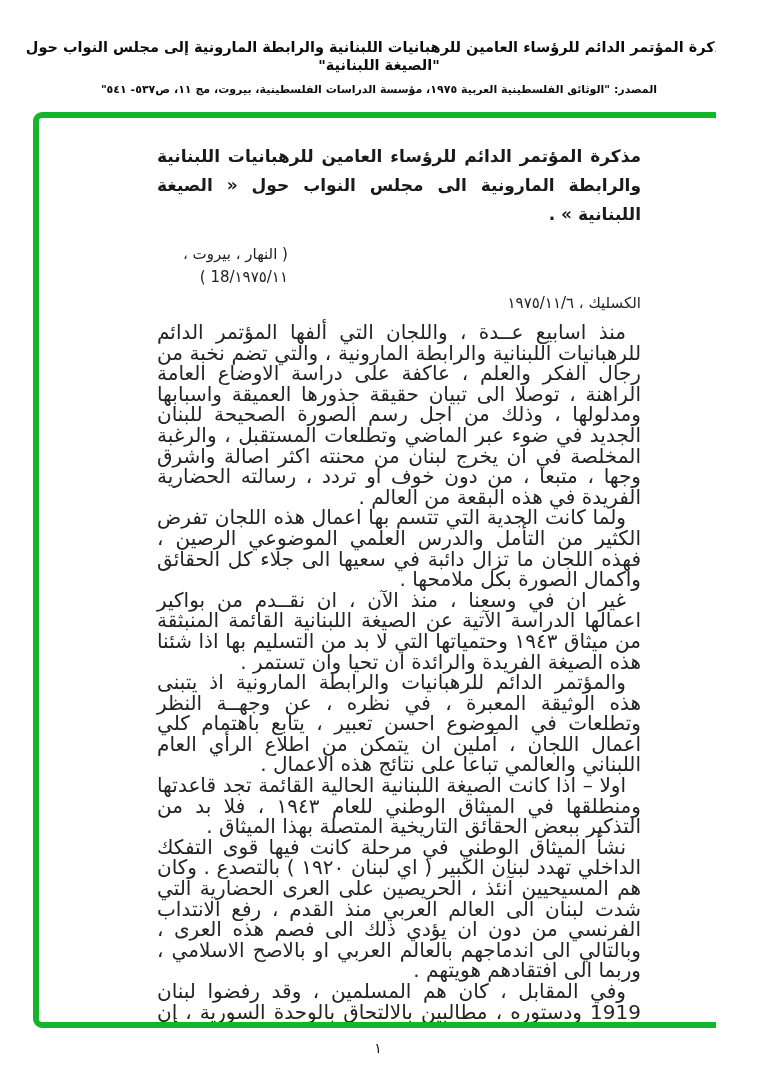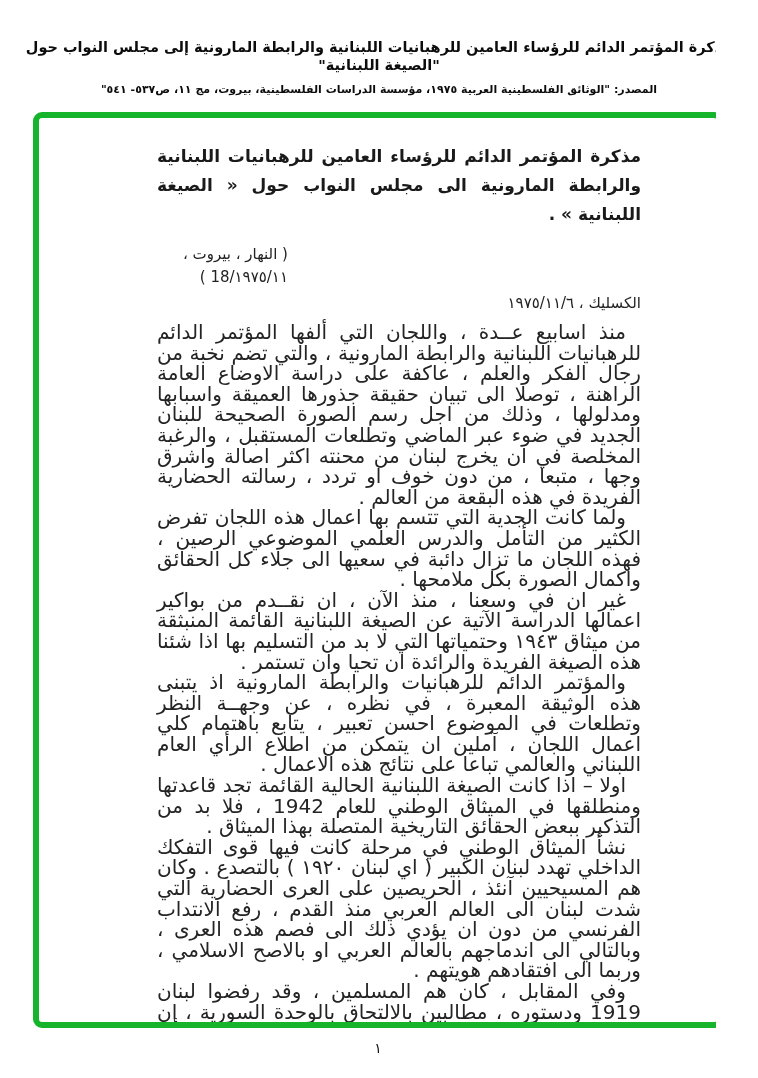--- a/index.html
+++ b/index.html
@@ -121,21 +121,21 @@
           <div>( النهار ، بيروت ،</div>
           <div>١٩٧٥/١١/18 )</div>
         </span>
       </div>
 
       <div class="body-text">
           <p>منذ اسابيع عــدة ، واللجان التي ألفها المؤتمر الدائم للرهبانيات اللبنانية والرابطة المارونية ، والتي تضم نخبة من رجال الفكر والعلم ، عاكفة على دراسة الاوضاع العامة الراهنة ، توصلا الى تبيان حقيقة جذورها العميقة واسبابها ومدلولها ، وذلك من اجل رسم الصورة الصحيحة للبنان الجديد في ضوء عبر الماضي وتطلعات المستقبل ، والرغبة المخلصة في ان يخرج لبنان من محنته اكثر اصالة واشرق وجها ، متبعا ، من دون خوف او تردد ، رسالته الحضارية الفريدة في هذه البقعة من العالم .</p>
           <p>ولما كانت الجدية التي تتسم بها اعمال هذه اللجان تفرض الكثير من التأمل والدرس العلمي الموضوعي الرصين ، فهذه اللجان ما تزال دائبة في سعيها الى جلاء كل الحقائق واكمال الصورة بكل ملامحها .</p>
           <p>غير ان في وسعنا ، منذ الآن ، ان نقــدم من بواكير اعمالها الدراسة الآتية عن الصيغة اللبنانية القائمة المنبثقة من ميثاق ١٩٤٣ وحتمياتها التي لا بد من التسليم بها اذا شئنا هذه الصيغة الفريدة والرائدة ان تحيا وان تستمر .</p>
           <p>والمؤتمر الدائم للرهبانيات والرابطة المارونية اذ يتبنى هذه الوثيقة المعبرة ، في نظره ، عن وجهــة النظر وتطلعات في الموضوع احسن تعبير ، يتابع باهتمام كلي اعمال اللجان ، آملين ان يتمكن من اطلاع الرأي العام اللبناني والعالمي تباعا على نتائج هذه الاعمال .</p>
-          <p>اولا – اذا كانت الصيغة اللبنانية الحالية القائمة تجد قاعدتها ومنطلقها في الميثاق الوطني للعام 1942 ، فلا بد من التذكير ببعض الحقائق التاريخية المتصلة بهذا الميثاق .</p>
+          <p>اولا – اذا كانت الصيغة اللبنانية الحالية القائمة تجد قاعدتها ومنطلقها في الميثاق الوطني للعام ١٩٤٣ ، فلا بد من التذكير ببعض الحقائق التاريخية المتصلة بهذا الميثاق .</p>
           <p>نشأ الميثاق الوطني في مرحلة كانت فيها قوى التفكك الداخلي تهدد لبنان الكبير ( اي لبنان ١٩٢٠ ) بالتصدع . وكان هم المسيحيين آنئذ ، الحريصين على العرى الحضارية التي شدت لبنان الى العالم العربي منذ القدم ، رفع الانتداب الفرنسي من دون ان يؤدي ذلك الى فصم هذه العرى ، وبالتالي الى اندماجهم بالعالم العربي او بالاصح الاسلامي ، وربما الى افتقادهم هويتهم .</p>
           <p>وفي المقابل ، كان هم المسلمين ، وقد رفضوا لبنان 1919 ودستوره ، مطالبين بالالتحاق بالوحدة السورية ، ان يحافظوا على هويتهم العربية اي الاسلامية ، وان يتجنبوا بأي ثمن هيمنة دولة اجنبية ( ولا سيما عربية ) ، فعليا وشرعيا ، على البلاد .</p>
         </div>
 
     </div>
   </div>
 
   <div class="page-number">١</div>
 
 </div>

